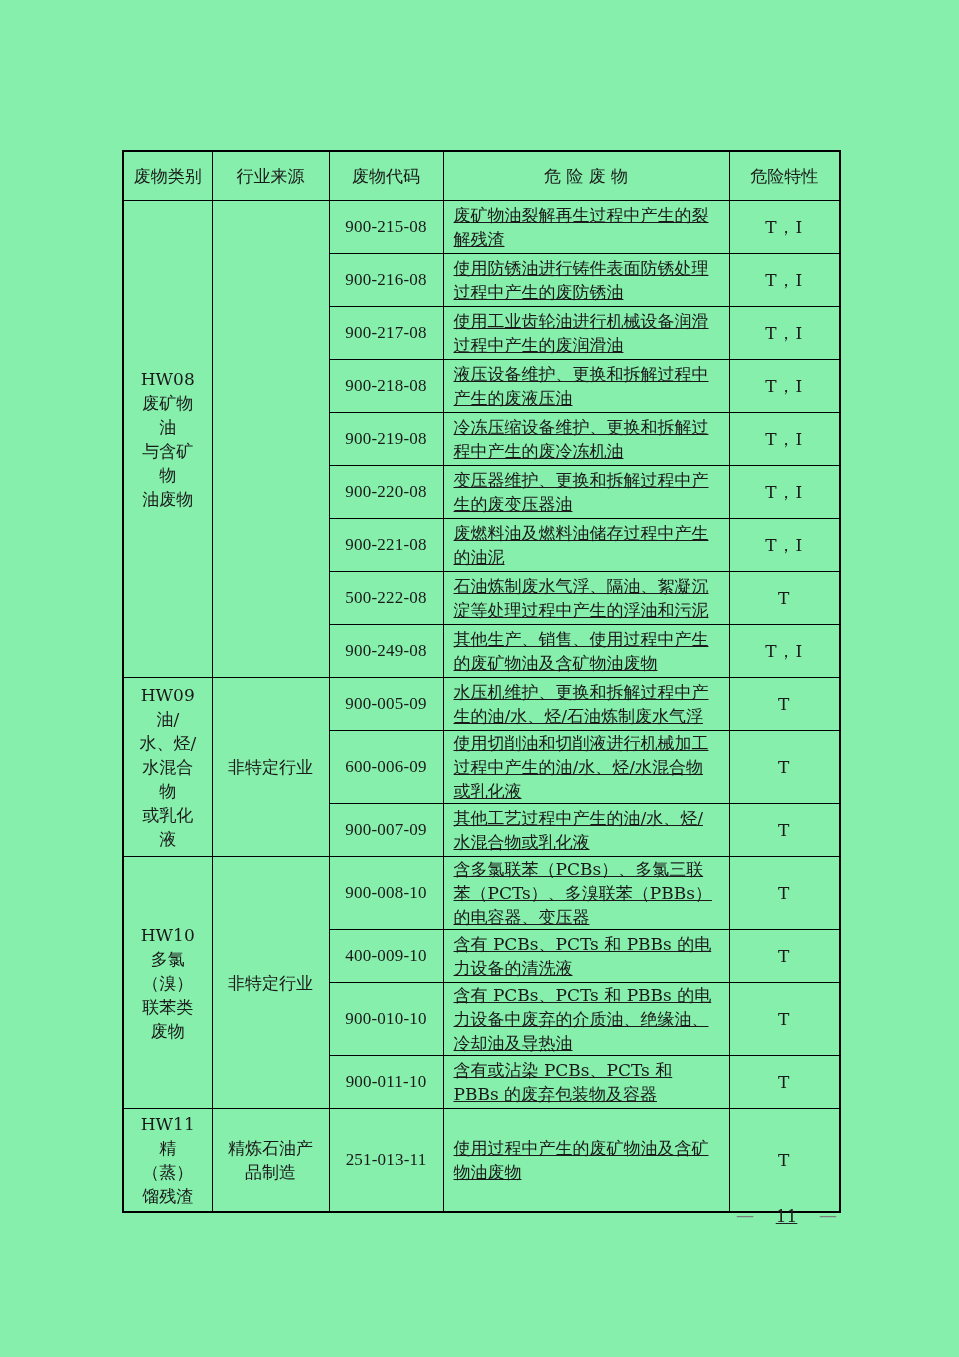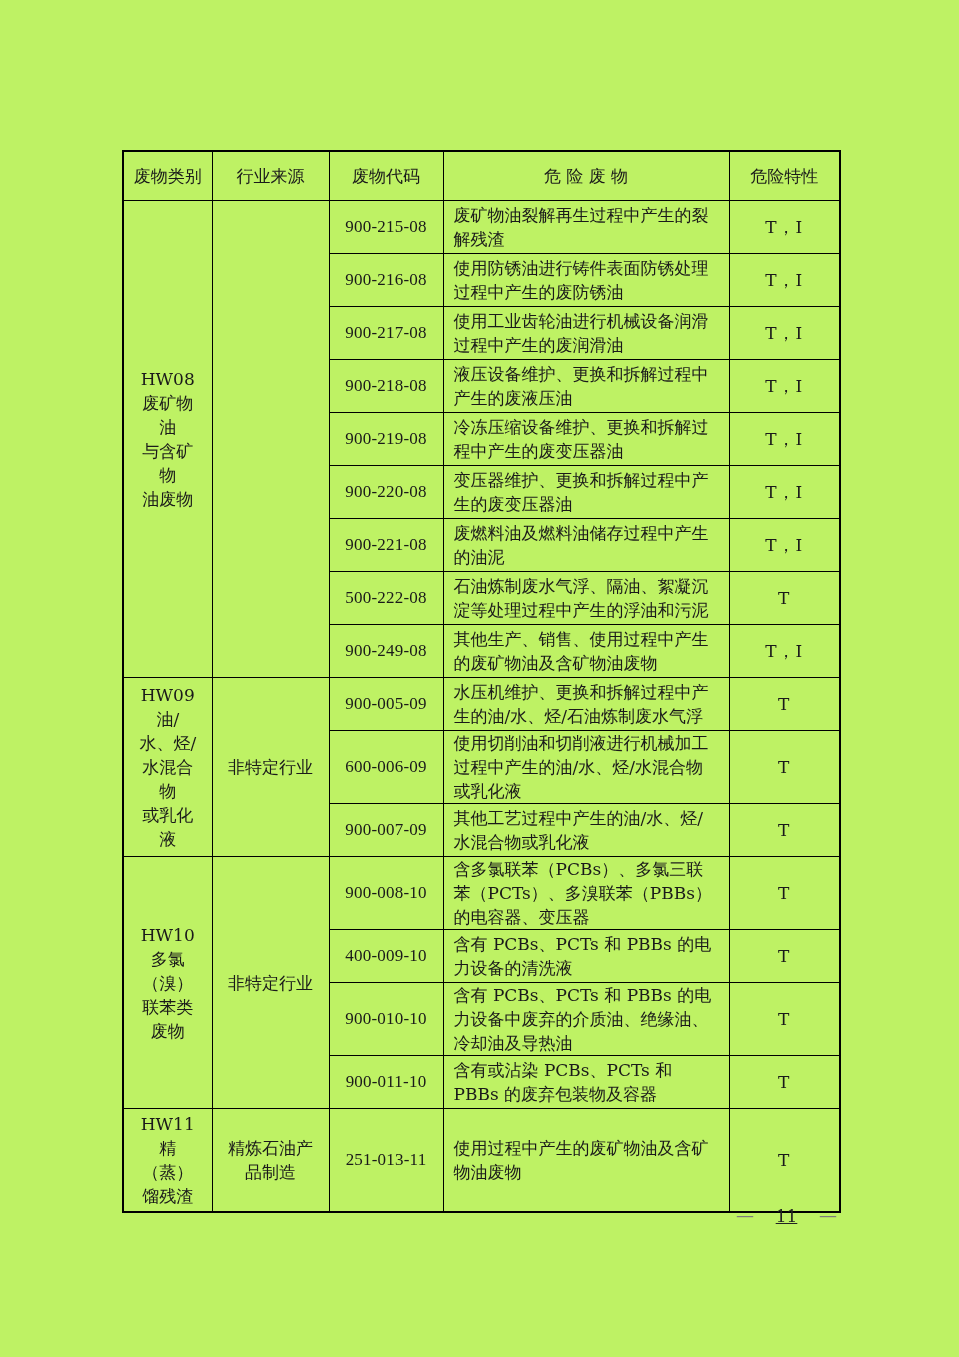--- a/index.html
+++ b/index.html
@@ -12,21 +12,21 @@
     height: 1357px;
     font-family: "DejaVu Serif", "Liberation Serif", serif;
     color: #1a1a1a;
     position: relative;
     overflow: hidden;
   }
   .page {
     position: relative;
     width: 959px;
     height: 1357px;
-    background: #bef264;
+    background: #86efac;
   }
   table.catalog {
     position: absolute;
     left: 122px;
     top: 150px;
     width: 717px;
     border-collapse: collapse;
     table-layout: fixed;
     border: 2px solid #000;
   }
@@ -49,20 +49,21 @@
     padding: 3px 14px;
   }
   td.code {
     white-space: nowrap;
     letter-spacing: 0.2px;
     font-family: Liberation Serif, serif;
   }
   td.waste {
     text-align: left;
     padding: 0 10px;
+    text-decoration: underline;
   }
   td.trait {
     letter-spacing: 1px;
   }
   .page-footer {
     position: absolute;
     left: 736px;
     top: 1206px;
     width: 101px;
     display: flex;
@@ -122,21 +123,21 @@
         <td class="waste">使用工业齿轮油进行机械设备润滑过程中产生的废润滑油</td>
         <td class="trait">T，I</td>
       </tr>
       <tr class="h2row">
         <td class="code">900-218-08</td>
         <td class="waste">液压设备维护、更换和拆解过程中产生的废液压油</td>
         <td class="trait">T，I</td>
       </tr>
       <tr class="h2row">
         <td class="code">900-219-08</td>
-        <td class="waste">冷冻压缩设备维护、更换和拆解过程中产生的废变压器油</td>
+        <td class="waste">冷冻压缩设备维护、更换和拆解过程中产生的废冷冻机油</td>
         <td class="trait">T，I</td>
       </tr>
       <tr class="h2row">
         <td class="code">900-220-08</td>
         <td class="waste">变压器维护、更换和拆解过程中产生的废变压器油</td>
         <td class="trait">T，I</td>
       </tr>
       <tr class="h2row">
         <td class="code">900-221-08</td>
         <td class="waste">废燃料油及燃料油储存过程中产生的油泥</td>

